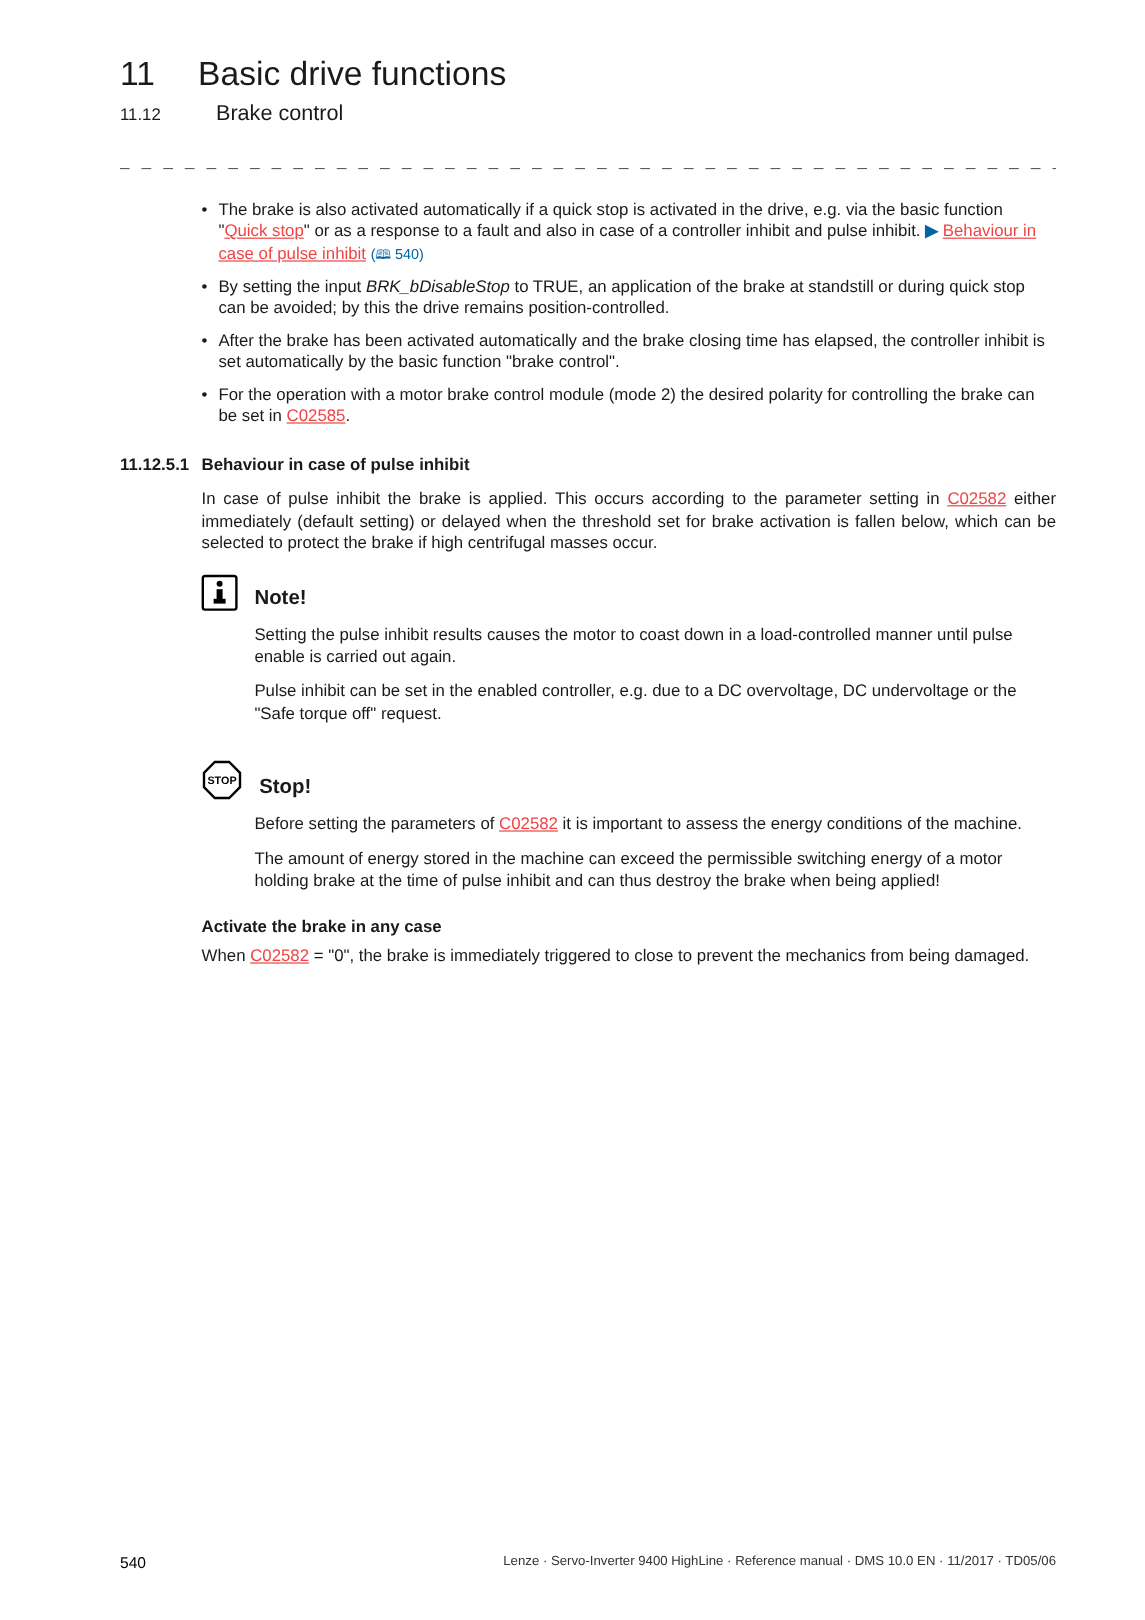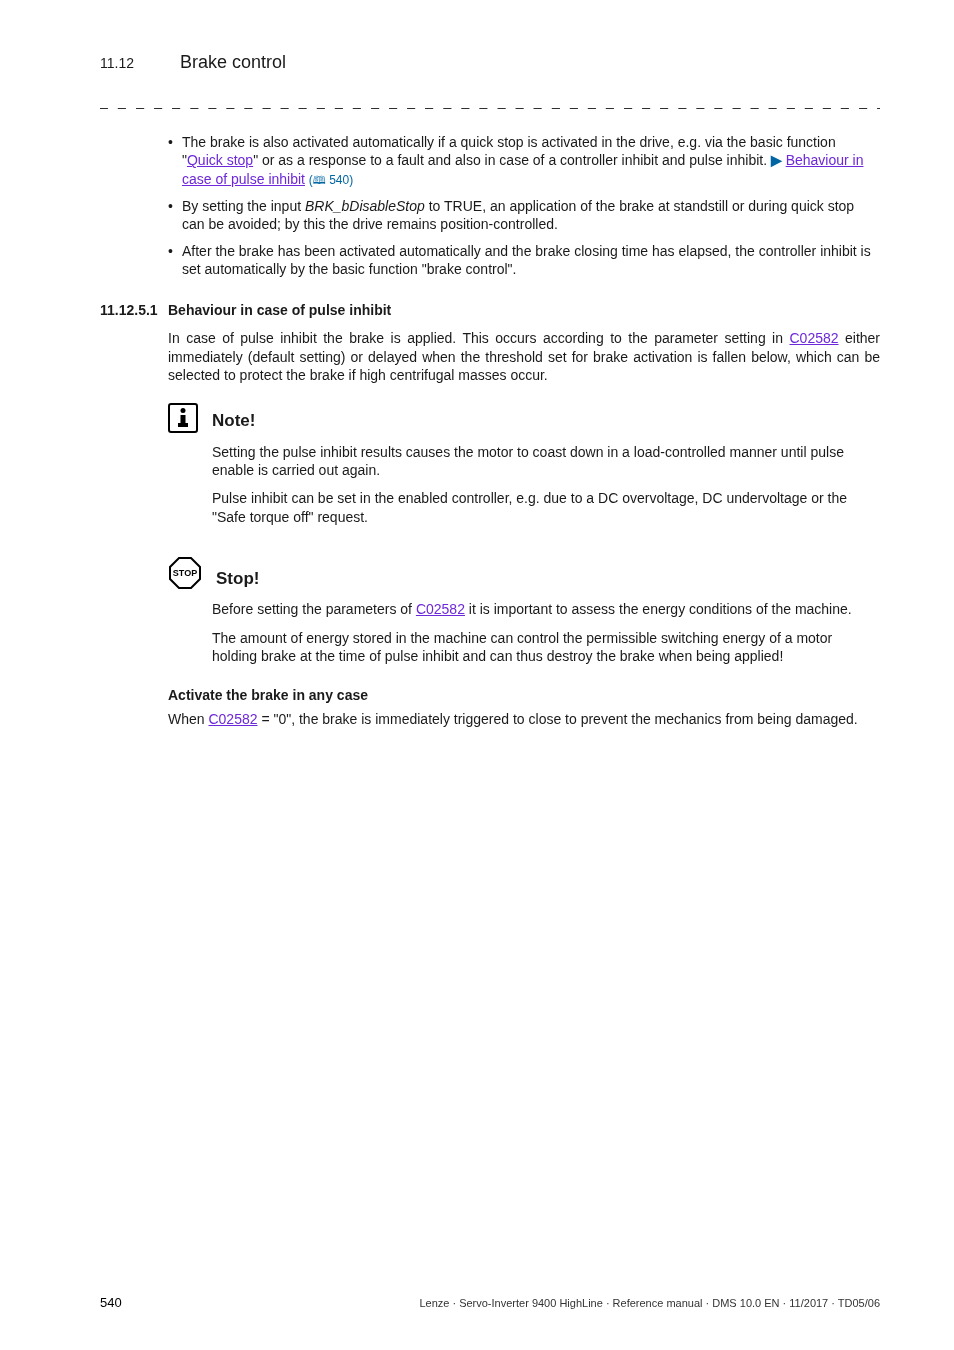--- a/index.html
+++ b/index.html
@@ -71,21 +71,21 @@
     padding-left: 14px;
     margin-bottom: 8px;
   }
   ul.bullets > li::before {
     content: "•";
     position: absolute;
     left: 0;
     top: 0;
   }
   .link {
-    color: #6d28d9;
+    color: #ef4444;
     text-decoration: underline;
   }
   .arrow {
     color: #0066a3;
     font-weight: bold;
   }
   .pageref {
     color: #0066a3;
     font-size: 12px;
   }
@@ -182,58 +182,65 @@
     font-style: italic;
   }
 
   .footer {
     position: absolute;
     bottom: 40px;
     left: 100px;
     right: 74px;
     display: flex;
     justify-content: space-between;
-    align-items: center;
+    align-items: flex-start;
     font-size: 11px;
     color: #333;
   }
   .footer .pagenum {
     font-size: 13px;
     color: #000;
   }
 
   .subheading {
     font-weight: 700;
     margin-top: 20px;
     margin-bottom: 6px;
   }
 </style>
 </head>
 <body>
 
 <div class="page">
 
+  <div class="chapter-line">
+    <span class="chapter-number">11</span>
+    <span class="chapter-title">Basic drive functions</span>
+  </div>
   <div class="section-line">
     <span class="section-number">11.12</span>
     <span class="section-title">Brake control</span>
   </div>
 
   <div class="dashes">_ _ _ _ _ _ _ _ _ _ _ _ _ _ _ _ _ _ _ _ _ _ _ _ _ _ _ _ _ _ _ _ _ _ _ _ _ _ _ _ _ _ _ _ _ _ _ _ _ _ _ _ _ _ _ _ _ _ _ _ _ _ _ _</div>
 
   <div class="body">
 
     <ul class="bullets">
       <li>
         <span>The brake is also activated automatically if a quick stop is activated in the drive, e.g. via the basic function "</span><span class="link">Quick stop</span><span>" or as a response to a fault and also in case of a controller inhibit and pulse inhibit.  </span><span class="arrow">▶</span> <span class="link">Behaviour in case of pulse inhibit</span> <span class="pageref">(<span class="book-icon">🕮</span><span> 540)</span></span>
       </li>
       <li>
         <span>By setting the input </span><span class="italic">BRK_bDisableStop</span><span> to TRUE, an application of the brake at standstill or during quick stop can be avoided; by this the drive remains position-controlled.</span>
       </li>
       <li>
         <span>After the brake has been activated automatically and the brake closing time has elapsed, the controller inhibit is set automatically by the basic function "brake control".</span>
+      </li>
+      <li>
+        <span>For the operation with a motor brake control module (mode 2) the desired polarity for controlling the brake can be set in </span><span class="link">C02585</span><span>.</span>
       </li>
     </ul>
 
     <div class="subsection-row">
       <span class="subsection-number">11.12.5.1</span>
       <span class="subsection-title">Behaviour in case of pulse inhibit</span>
     </div>
 
     <div class="para">
       <span>In case of pulse inhibit the brake is applied. This occurs according to the parameter setting in </span><span class="link">C02582</span><span> either immediately (default setting) or delayed when the threshold set for brake activation is fallen below, which can be selected to protect the brake if high centrifugal masses occur.</span>
@@ -259,21 +266,21 @@
         <svg class="stop-icon" width="34" height="34" viewBox="0 0 34 34">
           <polygon points="11,2 23,2 32,11 32,23 23,32 11,32 2,23 2,11" fill="none" stroke="#000" stroke-width="2"></polygon>
           <text x="17" y="20" text-anchor="middle" font-family="Arial, sans-serif" font-size="9" font-weight="bold" fill="#000">STOP</text>
         </svg>
         <div class="callout-title">Stop!</div>
       </div>
       <div class="callout-body">
         <p>
           <span>Before setting the parameters of </span><span class="link">C02582</span><span> it is important to assess the energy conditions of the machine.</span>
         </p>
-        <p>The amount of energy stored in the machine can control the permissible switching energy of a motor holding brake at the time of pulse inhibit and can thus destroy the brake when being applied!</p>
+        <p>The amount of energy stored in the machine can exceed the permissible switching energy of a motor holding brake at the time of pulse inhibit and can thus destroy the brake when being applied!</p>
       </div>
     </div>
 
     <div class="subheading">Activate the brake in any case</div>
     <div class="para">
       <span>When </span><span class="link">C02582</span><span> = "0", the brake is immediately triggered to close to prevent the mechanics from being damaged.</span>
     </div>
 
   </div>
 

